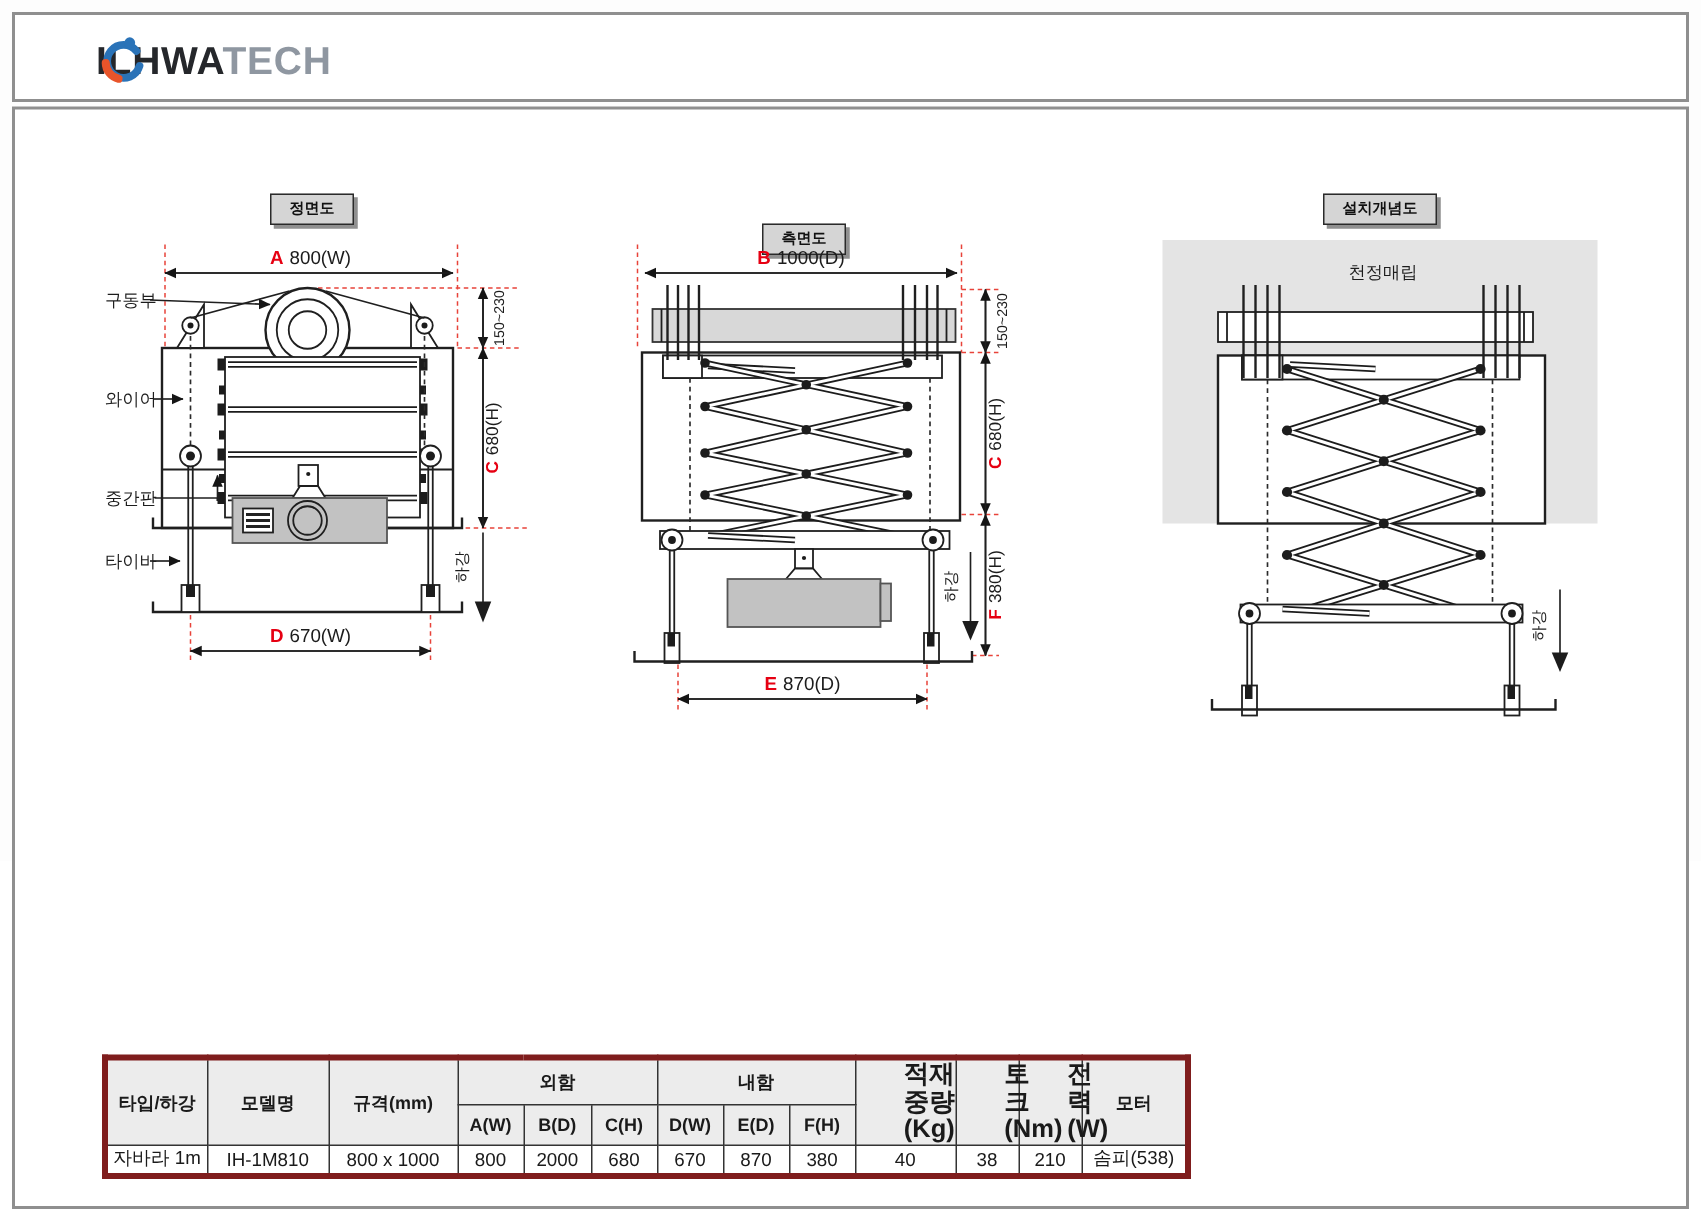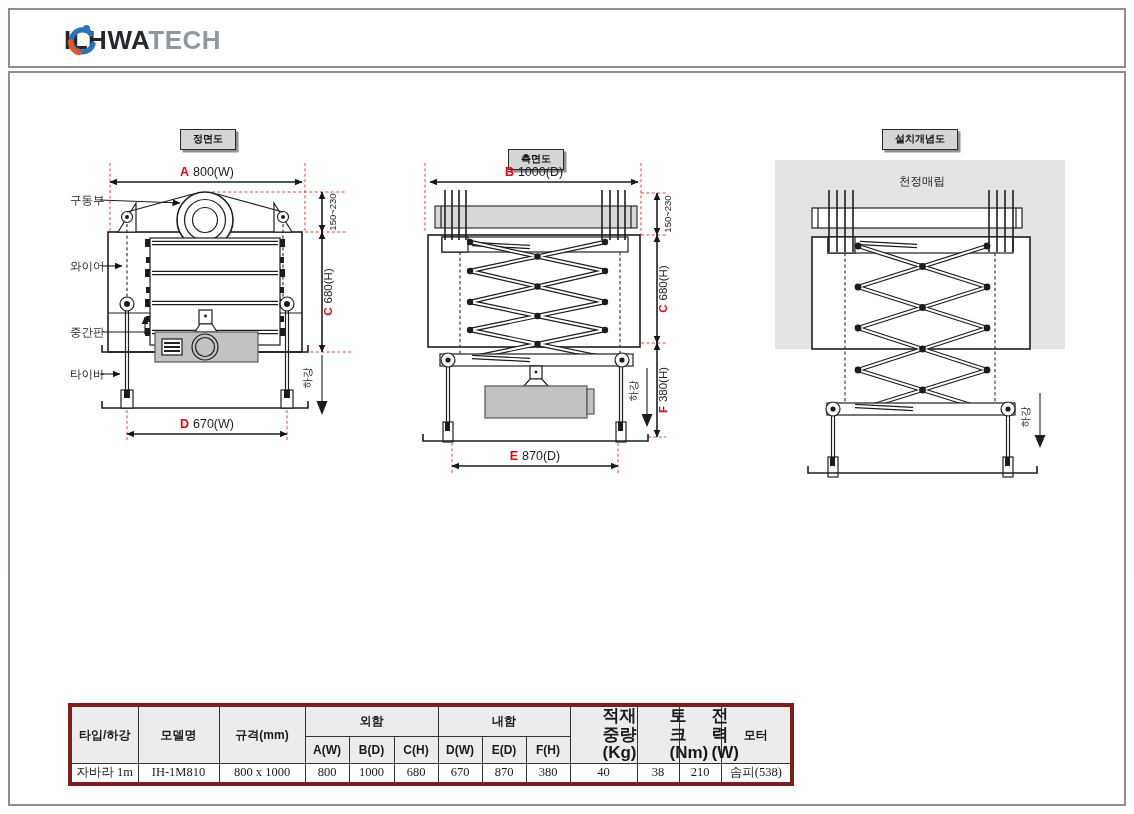--- a/index.html
+++ b/index.html
@@ -39,21 +39,21 @@
   .armc { stroke:#ffffff; stroke-width:2; }
   .jnt { fill:#1c1c1c; }
   .whitefill { fill:#ffffff; }
 
   .spec-table { position:absolute; left:68px; top:703px; width:722px;
                 border-collapse:collapse; table-layout:fixed; font-size:12.5px;
                 border:4px solid #7f1d1d; }
   .spec-table th, .spec-table td { border:1px solid #333; text-align:center; padding:0; }
   .spec-table thead th { background:#ececec; font-weight:bold; font-size:12px; height:17px; }
   .spec-table thead .two-line { font-size:17px; line-height:1.1;padding-left:32px; }
-  .spec-table tbody td { height:20px; background:#fff;font-family:Liberation Serif, serif; }
+  .spec-table tbody td { height:20px; background:#fff; }
   .footnote { position:absolute; left:68px; top:763px; font-size:11.5px; color:#222; }
 </style>
 </head>
 <body>
 
 <div class="page">
 
   <div class="panel header-panel">
     <div class="brand">
       <svg width="34" height="38" viewBox="0 0 34 38">
@@ -502,21 +502,21 @@
         <th>E(D)</th>
         <th>F(H)</th>
       </tr>
     </thead>
     <tbody>
       <tr>
         <td>자바라 1m</td>
         <td>IH-1M810</td>
         <td>800 x 1000</td>
         <td>800</td>
-        <td>1000</td>
+        <td>2000</td>
         <td>680</td>
         <td>670</td>
         <td>870</td>
         <td>380</td>
         <td>40</td>
         <td>38</td>
         <td>210</td>
         <td>솜피(538)</td>
       </tr>
     </tbody>

